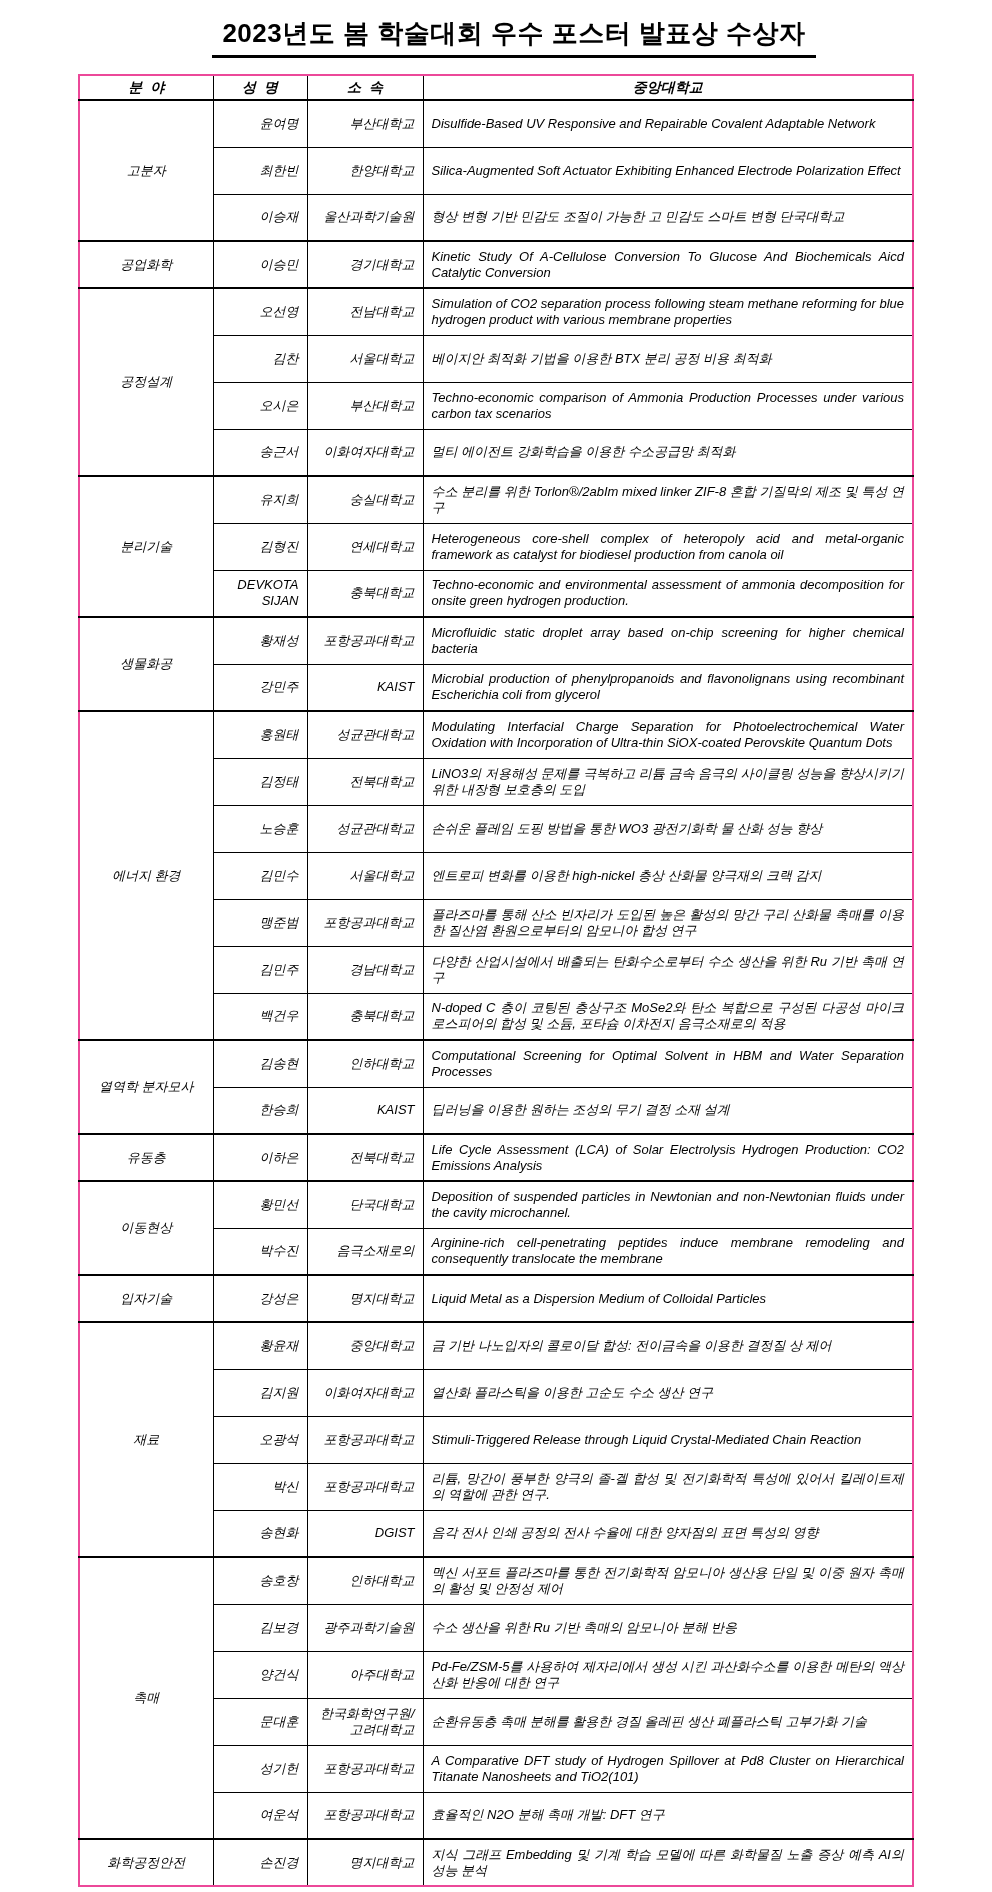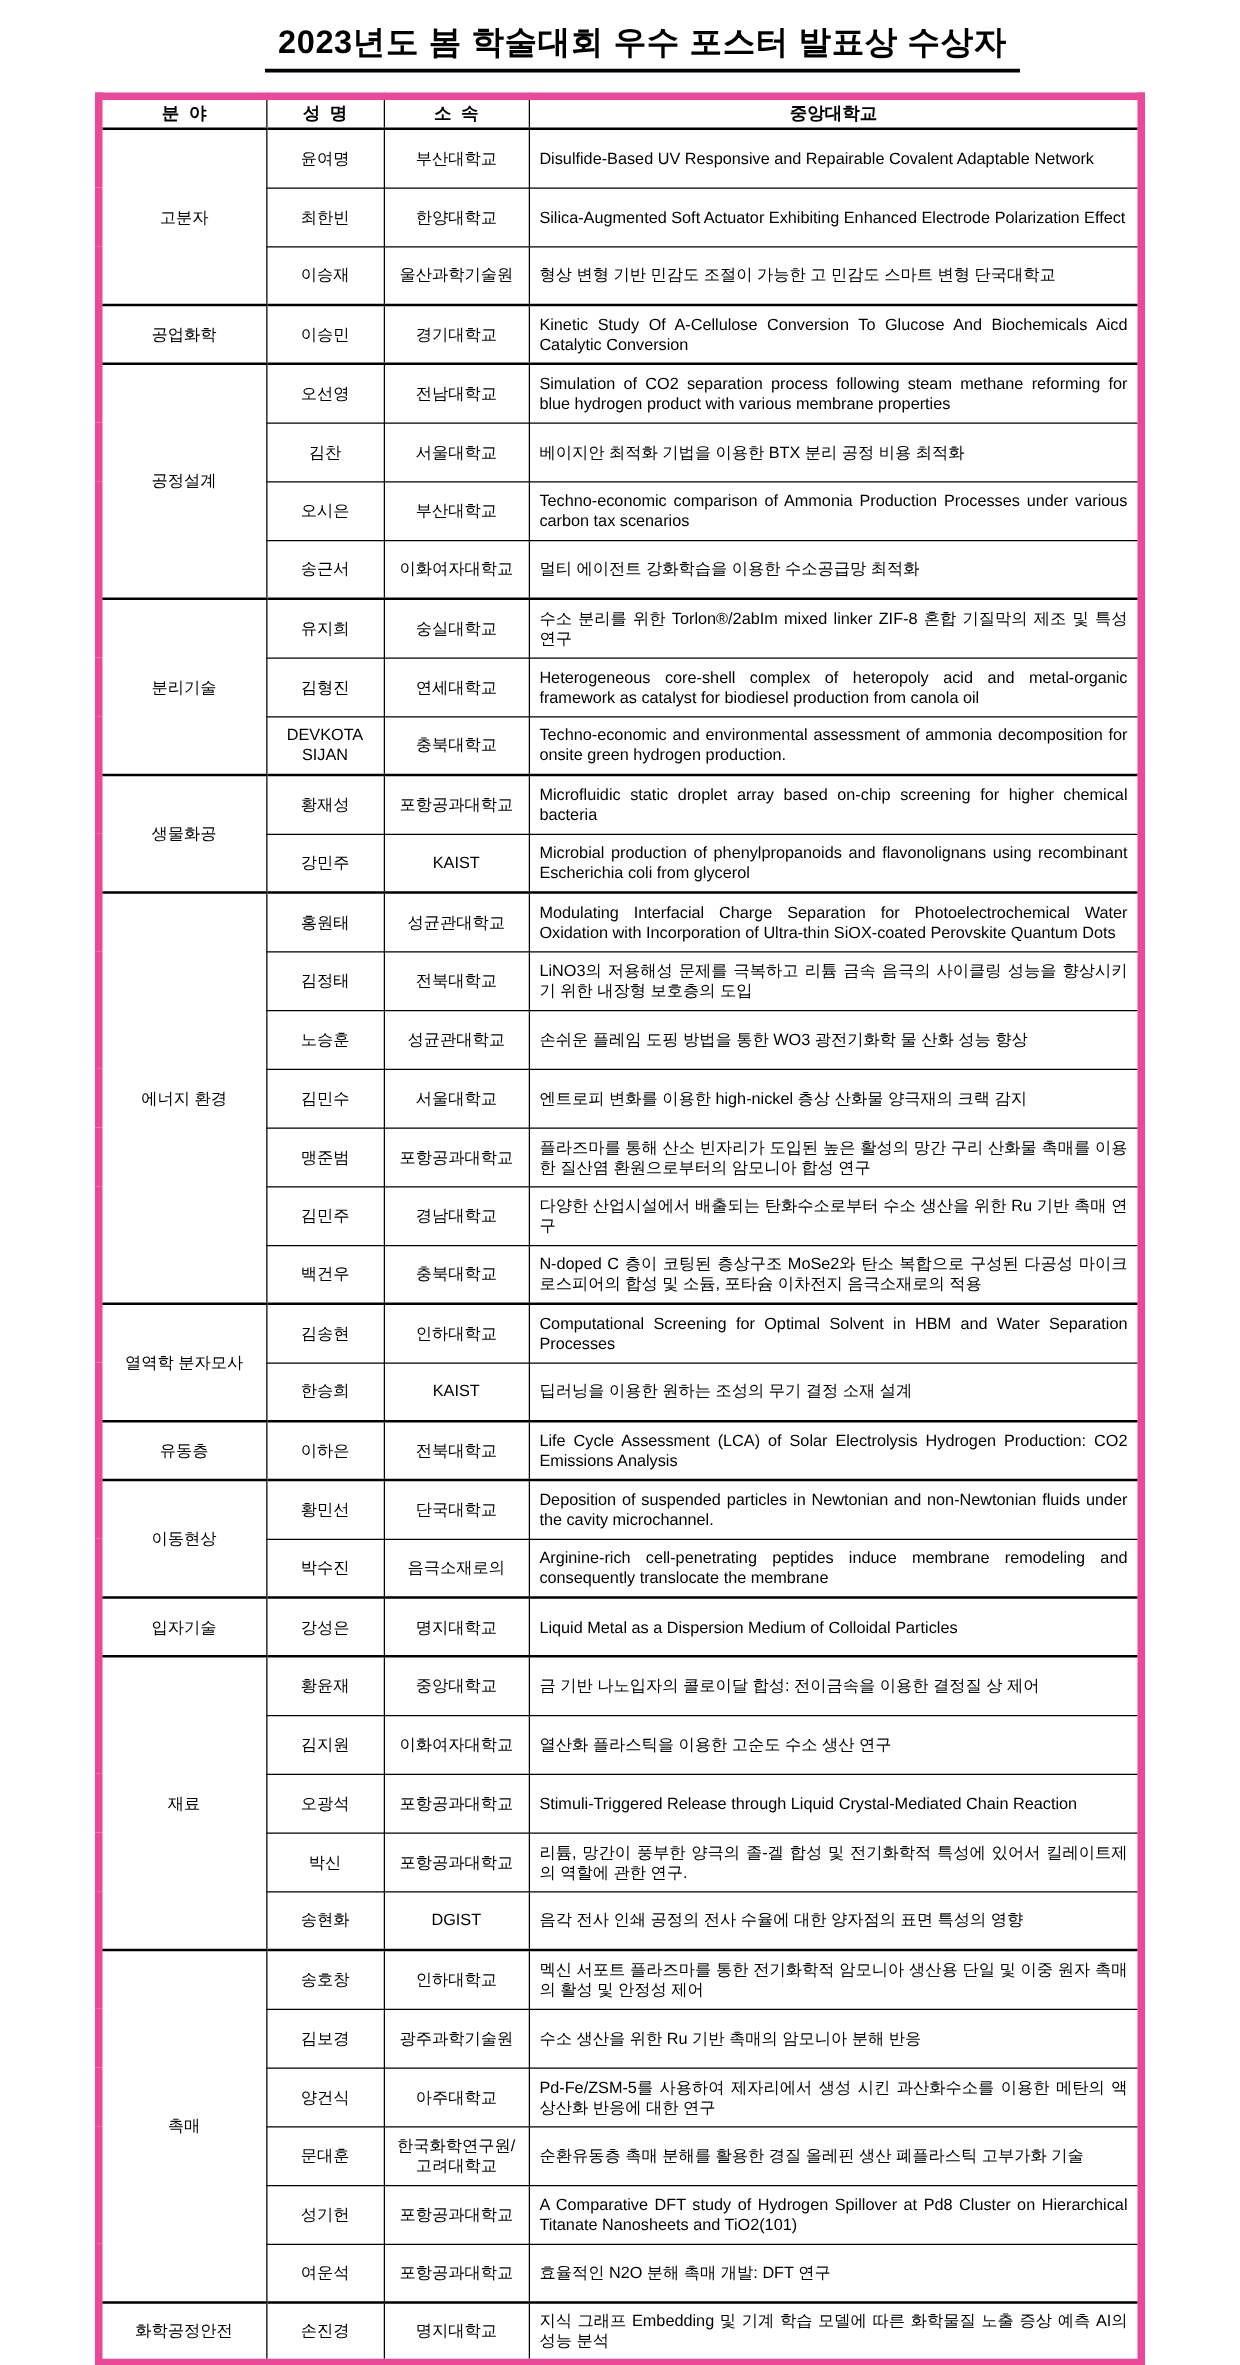--- a/index.html
+++ b/index.html
@@ -24,21 +24,22 @@
     border-bottom: 3px solid #000000;
     padding: 0 10px 4px 10px;
     white-space: nowrap;
   }
 
   table.awards {
     border-collapse: collapse;
     table-layout: fixed;
     width: 834px;
     margin: 16px auto 18px auto;
-    border: 6px solid #ec4899;
+    border: 2px solid #ec4899;
+    font-style: italic;
   }
   .awards th, .awards td {
     border: 1px solid #000000;
     box-sizing: border-box;
     vertical-align: middle;
     word-break: break-word;
   }
   .awards th {
     height: 25px;
     font-size: 14px;
@@ -48,22 +49,22 @@
     padding: 2px;
   }
   .awards td {
     height: 47px;
     font-size: 13px;
     line-height: 16px;
     padding: 6px 8px;
   }
   .awards tr.group-start td { border-top: 2px solid #000000; }
   .field-cell   { text-align: center; padding: 6px 4px; }
-  .name-cell    { text-align: center; }
-  .affil-cell   { text-align: center; }
+  .name-cell    { text-align: right; }
+  .affil-cell   { text-align: right; }
   .title-cell   { text-align: justify; padding: 6px 12px 6px 10px; }
 </style>
 </head>
 <body>
 
 <div class="page-title-wrap">
   <span class="page-title">2023년도 봄 학술대회 우수 포스터 발표상 수상자</span>
 </div>
 
 <table class="awards">

